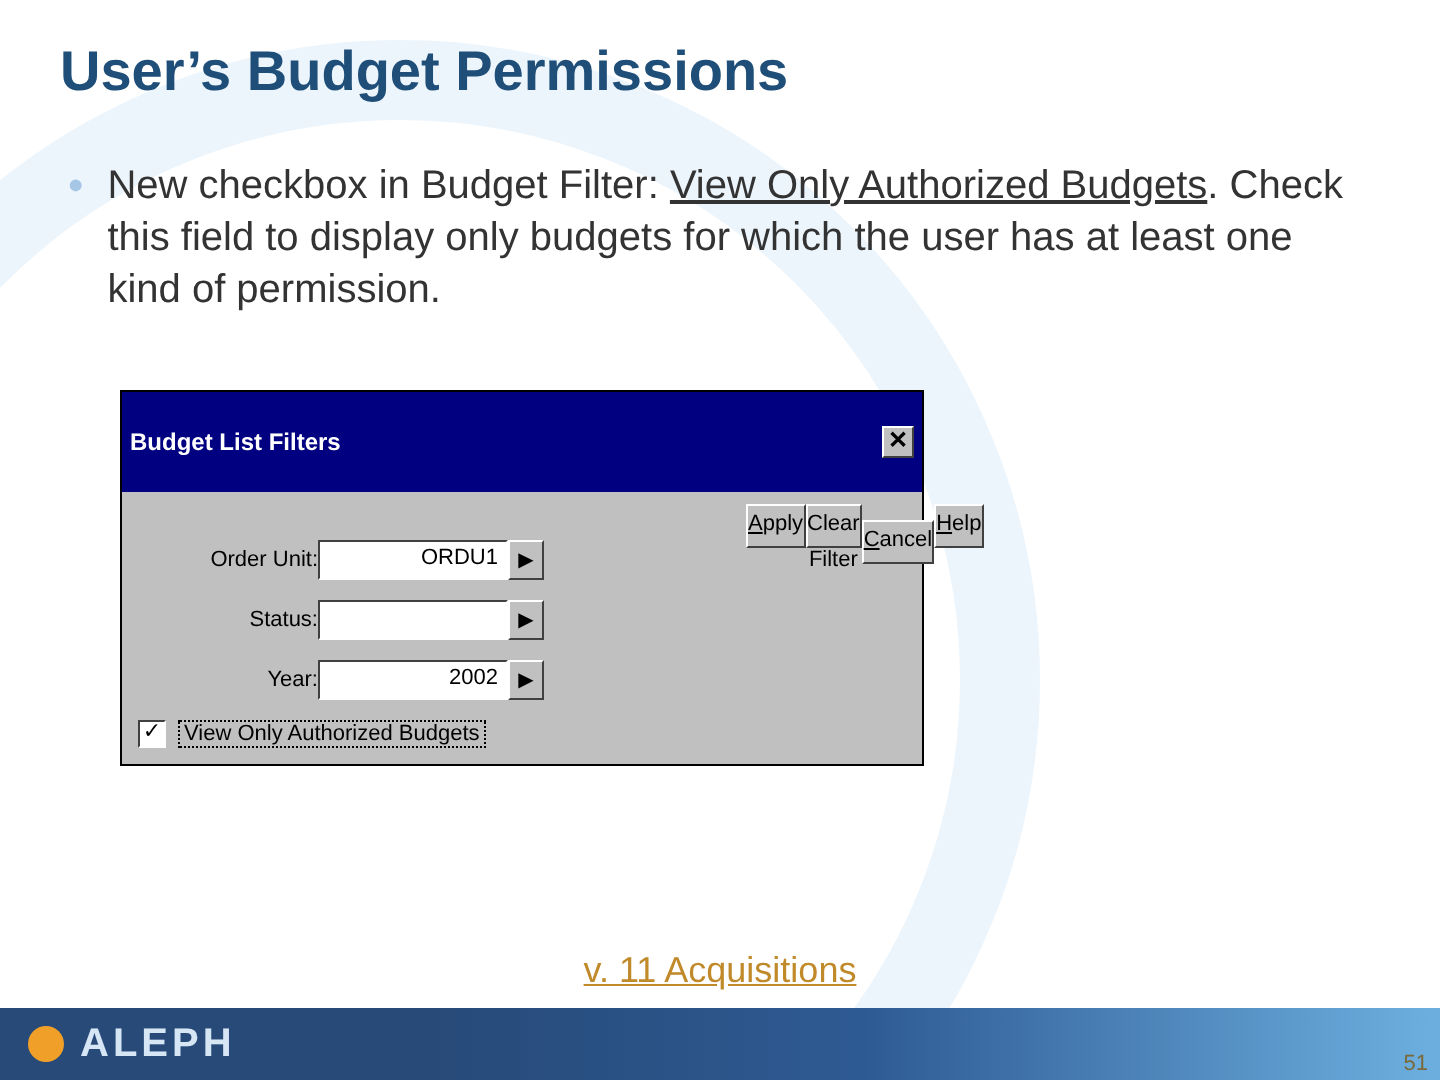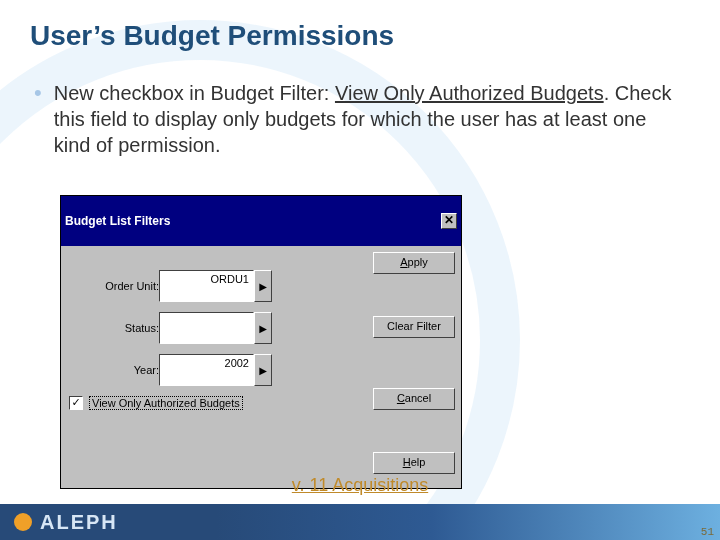--- a/index.html
+++ b/index.html
@@ -103,21 +103,21 @@
     margin-bottom: 10px;
     text-align: right;
   }
   .field-label {
     width: 90px;
     font-size: 11px;
   }
   .combo {
     display: flex;
     align-items: stretch;
-    height: 32px;
+    height: 20px;
   }
   .combo-input {
     width: 95px;
     background: #fff;
     border: 1px solid #808080;
     border-top-color: #404040;
     border-left-color: #404040;
     border-right-color: #fff;
     border-bottom-color: #fff;
     padding: 0 4px;
@@ -157,23 +157,22 @@
     text-align: center;
   }
   .chk-label-wrap {
     border: 1px dotted #000;
     padding: 0 2px;
     font-size: 11px;
   }
   .btn-col {
     width: 82px;
     display: flex;
-    flex-direction: column;
+    flex-direction: row;
     margin-left: 8px;
-    gap: 36px;
   }
   .win-btn {
     height: 20px;
     background: #c0c0c0;
     border: 1px solid #fff;
     border-right-color: #404040;
     border-bottom-color: #404040;
     font-size: 11px;
     text-align: center;
     line-height: 18px;
@@ -226,21 +225,20 @@
     color: #e8f2fb;
     font-size: 24px;
   }
   .exlibris .ex { font-style: italic; }
   .page-num {
     position: absolute;
     right: 6px;
     bottom: 2px;
     font-size: 11px;
     color: #7a6a3a;
-    font-family: Liberation Mono, monospace;
   }
   
   .swoosh {
     position: absolute;
     left: -120px;
     bottom: -120px;
     width: 560px;
     height: 560px;
     border: 40px solid rgba(200, 225, 245, 0.35);
     border-radius: 50%;

